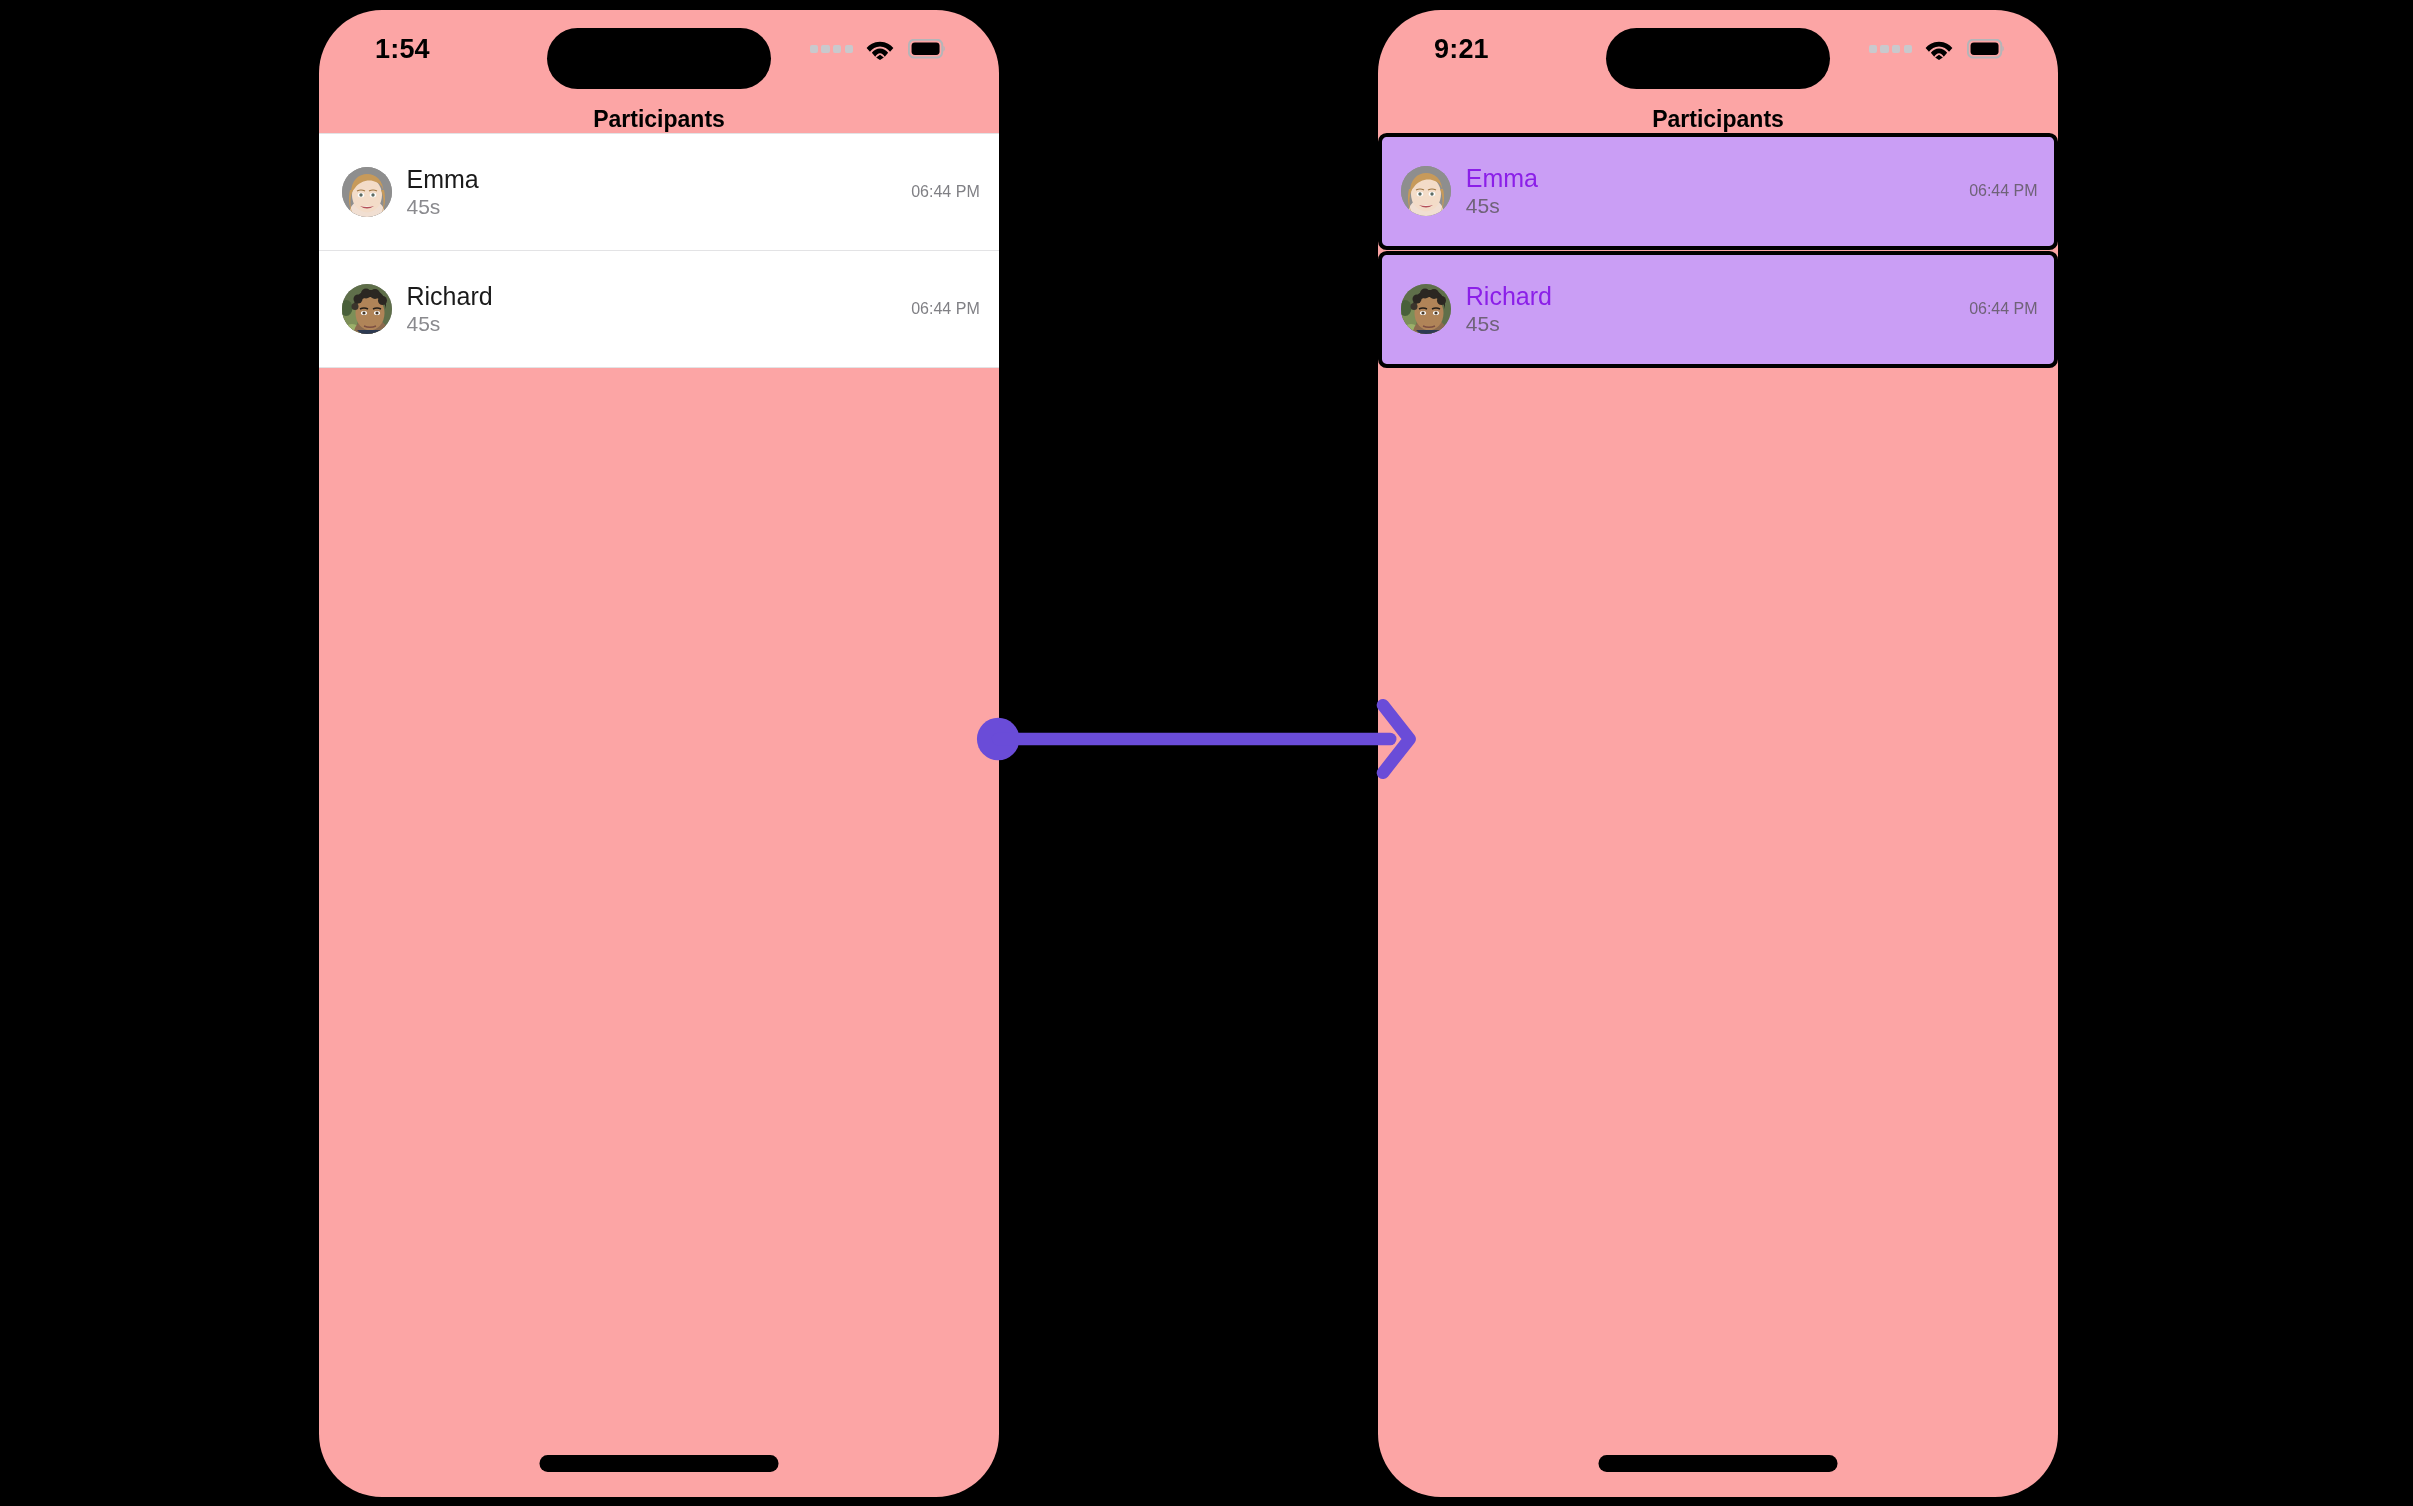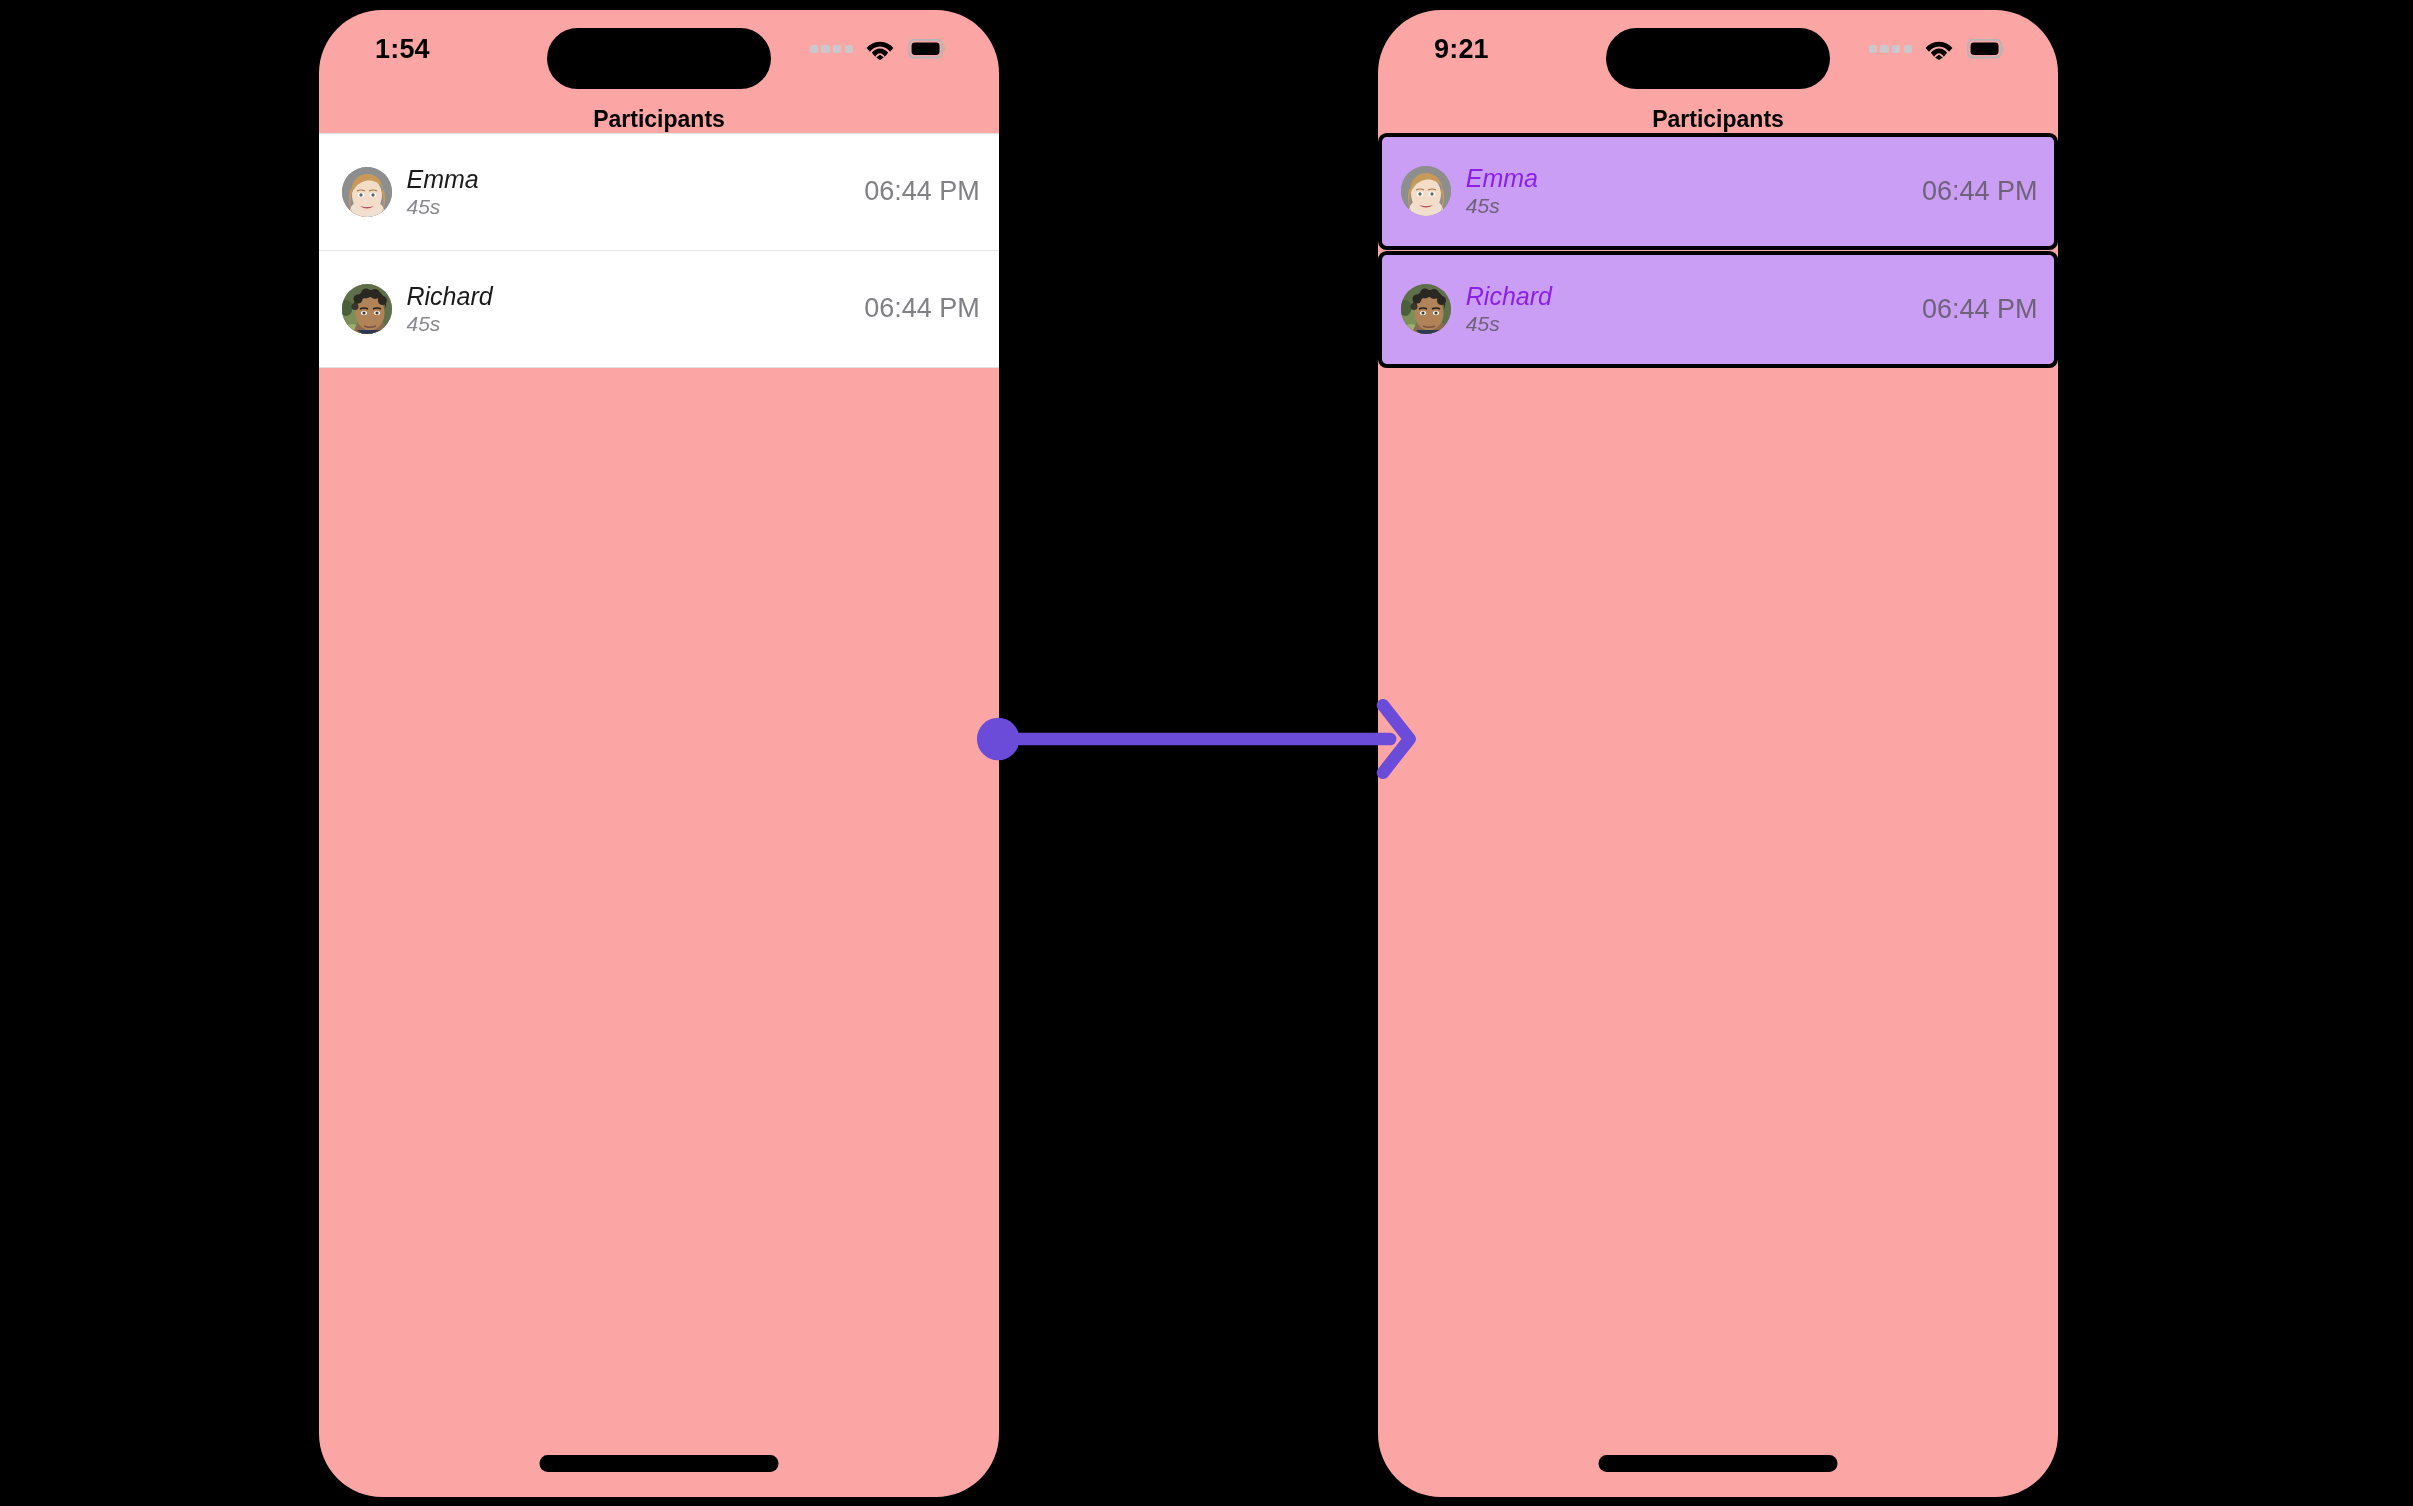--- a/index.html
+++ b/index.html
@@ -118,37 +118,36 @@
     position:relative;
     background:#8c8c8c;
   }
   .avatar svg { display:block; width:100%; height:100%; }
   .row-text {
     margin-left:14.5px;
     display:flex;
     flex-direction:column;
     justify-content:flex-start;
     gap:3.9px;
-    font-style:italic;
   }
   .row-name {
     font-size:25px;
     line-height:1.05;
     color:#1a1a1a;
   }
   .row-name.hl { color:#8b1fe8; }
   .row-sub {
     font-size:21px;
     line-height:1.05;
     color:#8a8a8e;
   }
   .row-sub.hl { color:#6f6278; }
   .row-time {
     margin-left:auto;
-    font-size:27px;
+    font-size:16px;
     color:#808085;
     padding-right:19.3px;
   }
   .row-time.hl { color:#6f6278; padding-right:16.4px; }
 
   
   .home-indicator {
     position:absolute;
     left:50%;
     transform:translateX(-50%);

